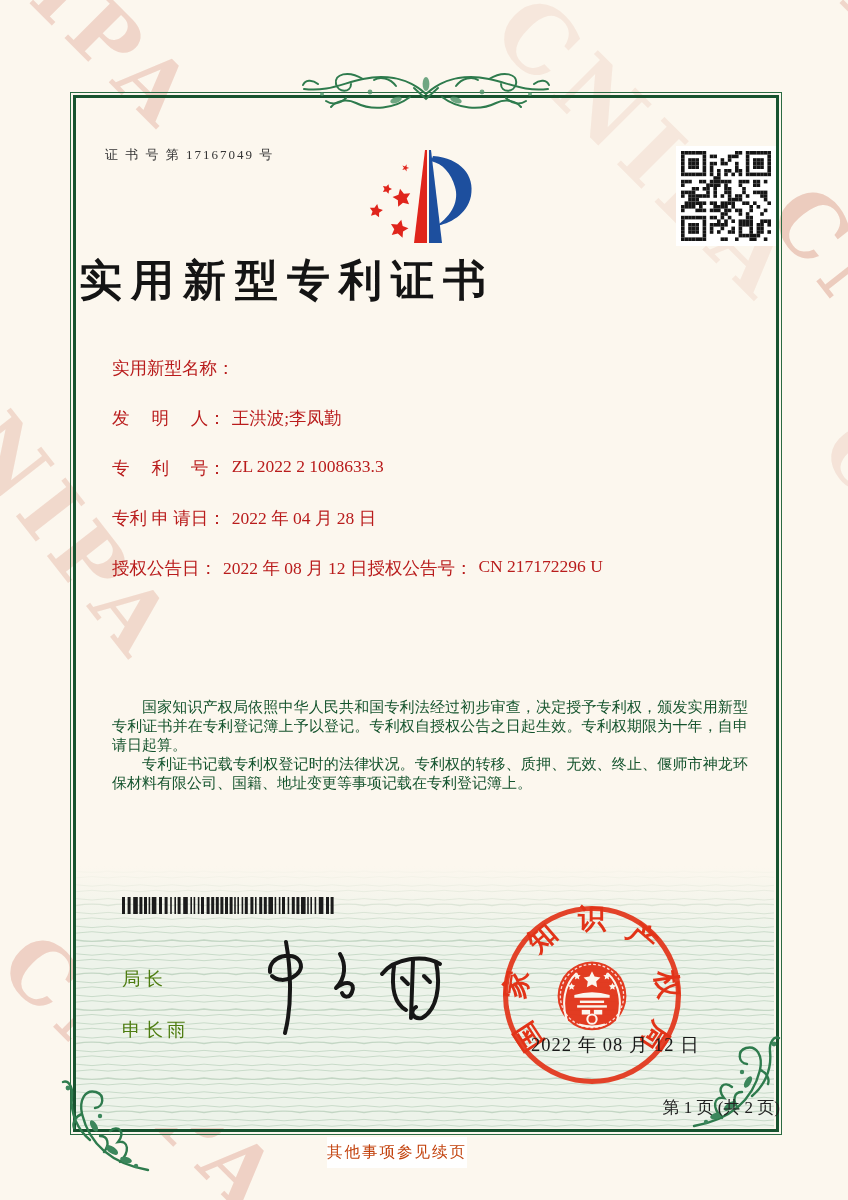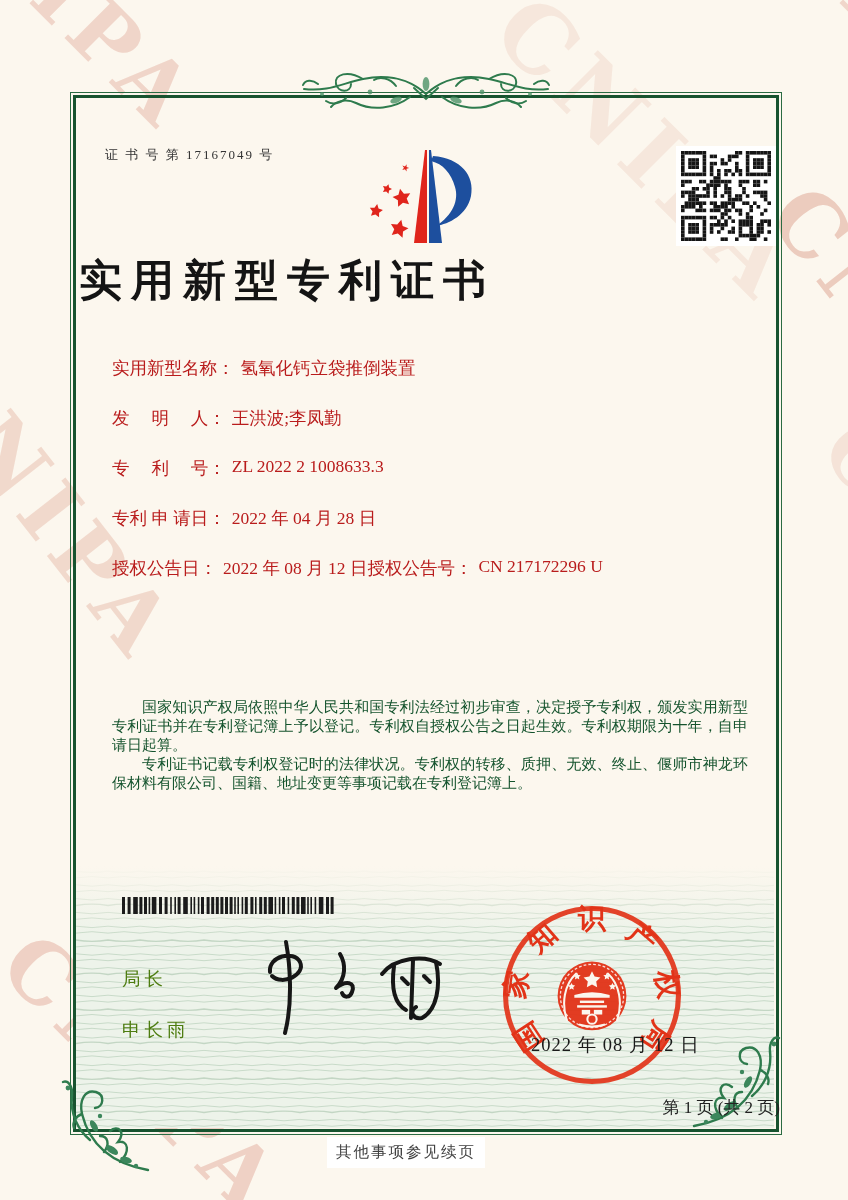--- a/index.html
+++ b/index.html
@@ -54,22 +54,22 @@
     line-height:19px; color:#14532d; z-index:4; text-align:justify;}
   .body-text p{margin:0; text-indent:2em;}
   
   .barcode{position:absolute; left:122px; top:897px; z-index:4;}
   .director{position:absolute; left:122px; top:966px; font-size:18.5px; letter-spacing:4px; color:#4d7c0f; z-index:4;}
   .director .name{margin-top:26px;}
   .signature{position:absolute; left:248px; top:930px; z-index:4;}
   .seal{position:absolute; left:499px; top:902px; z-index:3;}
   .seal-date{position:absolute; left:531px; top:1032px; font-size:18.5px; letter-spacing:1px; color:#1a1a1a; z-index:4; white-space:pre;}
   .page-info{position:absolute; left:70px; top:1096px; width:710px; text-align:right; font-size:17px; color:#222; z-index:4; white-space:pre;}
-  .footer-note{position:absolute; left:327px; top:1137px; background:#fff; padding:5px 9px;
-    font-size:15.5px; letter-spacing:2px; color:#404040; z-index:4;}
+  .footer-note{position:absolute; left:327px; top:1137px; background:#fff; padding:5px 0;
+    font-size:15.5px; letter-spacing:2px; color:#c2410c; z-index:4;}
   
   .top-ornament{position:absolute; left:296px; top:64px; z-index:2;}
   .corner-br{position:absolute; left:686px; top:1008px; z-index:2;}
   .corner-bl{position:absolute; left:60px; top:1052px; z-index:2; transform:scale(-1,1);}
 </style>
 </head>
 <body>
 
 <div class="page">
 
@@ -510,21 +510,20 @@
           <rect x="82.80" y="86.40" width="3.60" height="3.60"></rect>
         </g>
       </svg>
   </div>
 
   <div class="title">实用新型专利证书</div>
 
   <div class="fields">
     <div class="frow">
       <span class="flabel">实用新型名称：</span>
-      <span class="fvalue">氢氧化钙立袋推倒装置</span>
     </div>
     <div class="frow">
       <span class="flabel">发　 明 　人：</span>
       <span class="fvalue">王洪波;李凤勤</span>
     </div>
     <div class="frow">
       <span class="flabel">专 　利　 号：</span>
       <span class="fvalue">ZL 2022 2 1008633.3</span>
     </div>
     <div class="frow">

